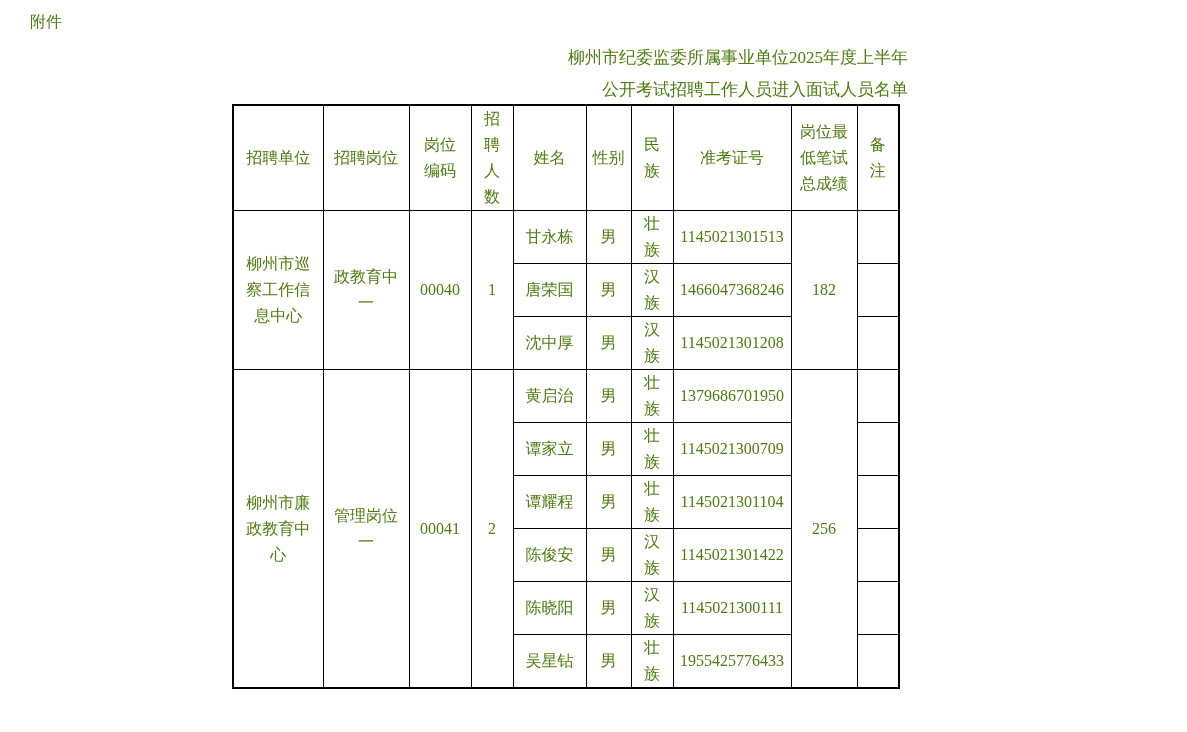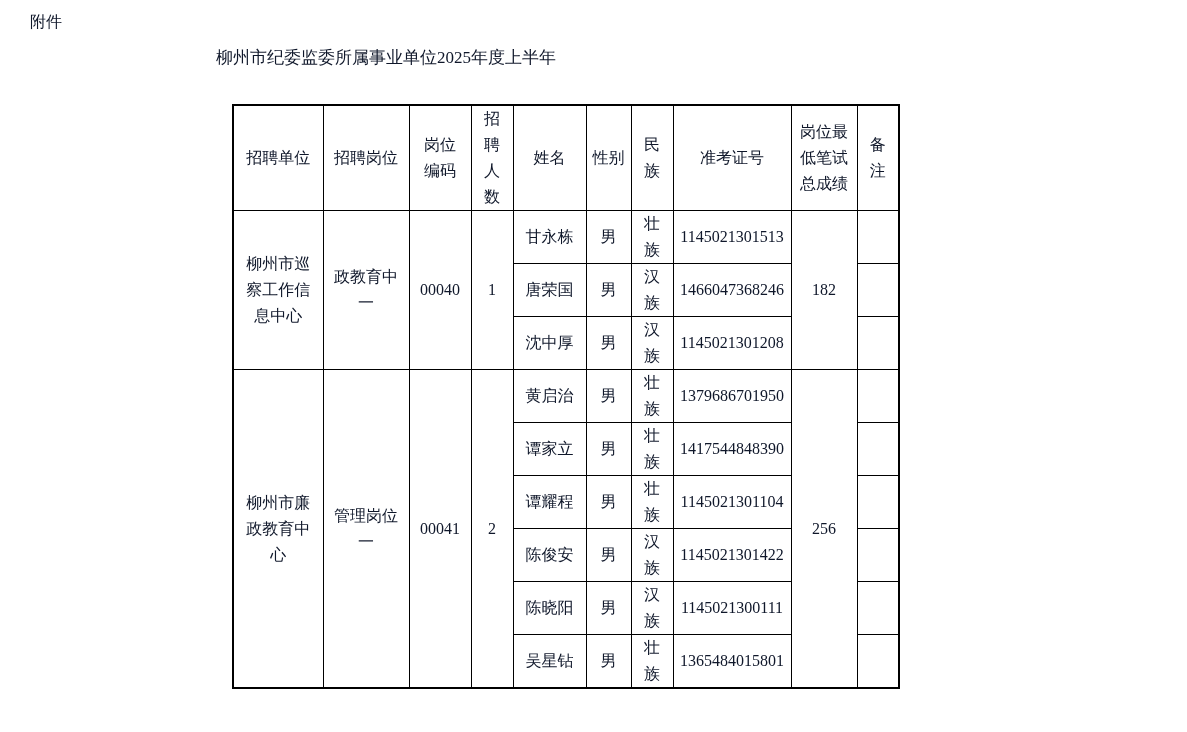--- a/index.html
+++ b/index.html
@@ -6,37 +6,37 @@
     margin: 0;
     padding: 0;
     background: #ffffff;
   }
   .page {
     position: relative;
     width: 1187px;
     height: 732px;
     background: #ffffff;
     font-family: "Liberation Serif", "DejaVu Serif", serif;
-    color: #0f172a;
+    color: #4d7c0f;
     overflow: hidden;
   }
   .attachment-label {
     position: absolute;
     left: 30px;
     top: 12px;
     font-size: 16px;
     line-height: 20px;
     white-space: pre-line;
   }
   .title-block {
     position: absolute;
-    left: 216px;
+    left: 242px;
     top: 42px;
     width: 666px;
-    text-align: left;
+    text-align: right;
   }
   .title-line {
     font-size: 17px;
     line-height: 32px;
     white-space: pre-line;
   }
   table.roster {
     position: absolute;
     left: 232px;
     top: 104px;
@@ -62,20 +62,21 @@
 </style>
 </head>
 <body>
 
 <div class="page">
 
   <div class="attachment-label">附件</div>
 
   <div class="title-block">
     <div class="title-line">柳州市纪委监委所属事业单位2025年度上半年</div>
+    <div class="title-line">公开考试招聘工作人员进入面试人员名单</div>
   </div>
 
   <table class="roster">
     <colgroup>
       <col style="width:90px">
       <col style="width:86px">
       <col style="width:62px">
       <col style="width:42px">
       <col style="width:73px">
       <col style="width:45px">
@@ -153,21 +154,21 @@
 族</td>
           <td>1379686701950</td>
           <td rowspan="6">256</td>
           <td></td>
         </tr>
         <tr>
           <td>谭家立</td>
           <td>男</td>
           <td>壮
 族</td>
-          <td>1417544848390</td>
+          <td>1145021300709</td>
           <td></td>
         </tr>
         <tr>
           <td>谭耀程</td>
           <td>男</td>
           <td>壮
 族</td>
           <td>1145021301104</td>
           <td></td>
         </tr>
@@ -185,19 +186,19 @@
           <td>汉
 族</td>
           <td>1145021300111</td>
           <td></td>
         </tr>
         <tr>
           <td>吴星钻</td>
           <td>男</td>
           <td>壮
 族</td>
-          <td>1365484015801</td>
+          <td>1955425776433</td>
           <td></td>
         </tr>
       </tbody>
   </table>
 
 </div>
 
 </body></html>

